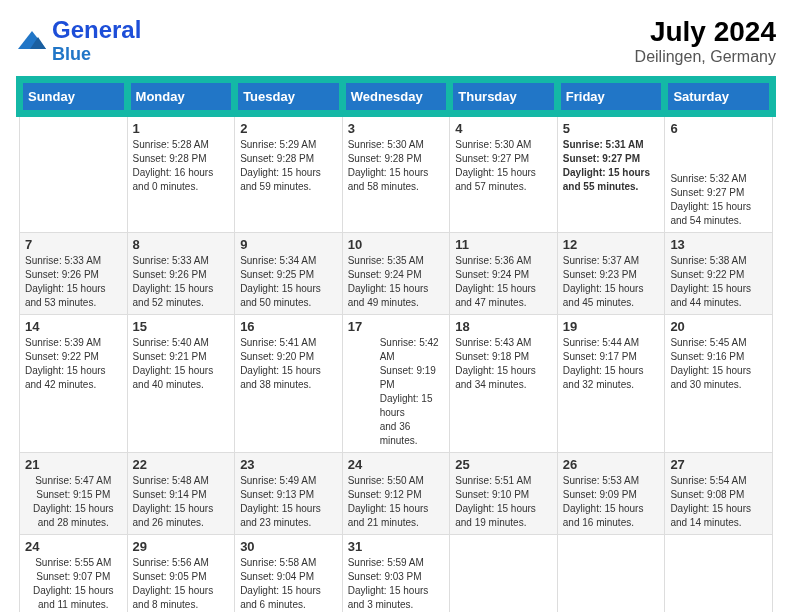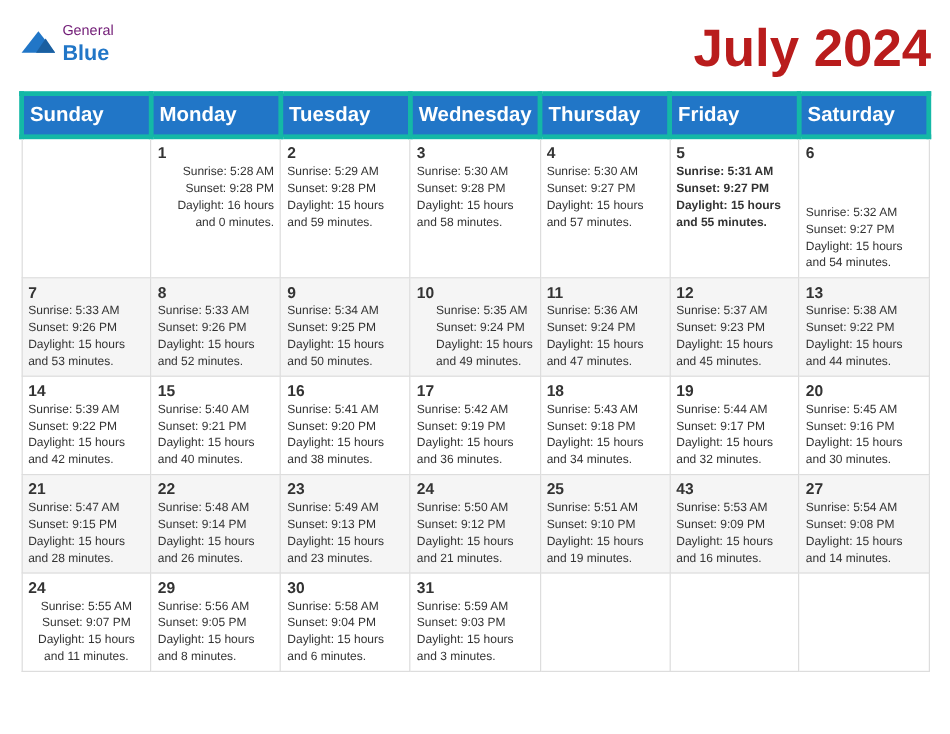--- a/index.html
+++ b/index.html
@@ -18,41 +18,41 @@
     }
     .logo {
       display: flex;
       align-items: center;
       gap: 4px;
     }
     .title-block {
       text-align: right;
     }
     .month-title {
-      font-size: 44px;
+      font-size: 28px;
       font-weight: bold;
-      color: #b91c1c;
+      color: #000000;
     }
     .location-title {
       font-size: 16px;
       color: #555;
     }
     table {
       width: 100%;
       border-collapse: collapse;
       font-size: 11px;
     }
     thead tr th {
       background-color: #2176c7;
       color: #fff;
       text-align: left;
       padding: 6px 5px;
-      font-size: 17px;
+      font-size: 13px;
       font-weight: bold;
-      border: 4px solid #14b8a6;
+      border: 7px solid #14b8a6;
     }
     tbody tr {
       border-bottom: 1px solid #ddd;
     }
     tbody tr td {
       border: 1px solid #ddd;
       vertical-align: top;
       padding: 4px 5px;
       height: 80px;
       width: calc(100% / 7);
@@ -79,47 +79,48 @@
 </head>
 <body>
 
 <div class="header-area">
   <div class="logo">
     <svg width="32" height="24" viewBox="0 0 32 24">
       <polygon points="16,2 30,20 2,20" fill="#2176c7"></polygon>
       <polygon points="22,8 30,20 14,20" fill="#1a5fa0"></polygon>
     </svg>
     <div>
-      <span style="font-size:12px;font-weight:normal;color:#701a75;">General</span><br>
+      <span style="font-size:24px;font-weight:bold;color:#1d4ed8;">General</span><br>
       <span style="font-size:18px;font-weight:bold;color:#2176c7;">Blue</span>
     </div>
   </div>
   <div class="title-block">
     <div class="month-title">July 2024</div>
+    <div class="location-title">Deilingen, Germany</div>
   </div>
 </div>
 
 <table>
   <thead>
     <tr>
     <th>Sunday</th>
         <th>Monday</th>
         <th>Tuesday</th>
         <th>Wednesday</th>
         <th>Thursday</th>
         <th>Friday</th>
         <th>Saturday</th>
       </tr>
   </thead>
   <tbody id="calendar-body">
   <tr>
         <td class="empty-cell"></td>
         <td>
           <span class="day-number">1</span>
-          <div class="cell-info" style="white-space: pre-line; text-align: right;">Sunrise: 5:28 AM
+          <div class="cell-info" style="white-space: pre-line;">Sunrise: 5:28 AM
 Sunset: 9:28 PM
 Daylight: 16 hours
 and 0 minutes.</div>
         </td>
         <td>
           <span class="day-number">2</span>
           <div class="cell-info" style="white-space: pre-line;">Sunrise: 5:29 AM
 Sunset: 9:28 PM
 Daylight: 15 hours
 and 59 minutes.</div>
@@ -170,21 +171,21 @@
         </td>
         <td>
           <span class="day-number">9</span>
           <div class="cell-info" style="white-space: pre-line;">Sunrise: 5:34 AM
 Sunset: 9:25 PM
 Daylight: 15 hours
 and 50 minutes.</div>
         </td>
         <td>
           <span class="day-number">10</span>
-          <div class="cell-info" style="white-space: pre-line; margin-left: 16px;">Sunrise: 5:35 AM
+          <div class="cell-info" style="white-space: pre-line;">Sunrise: 5:35 AM
 Sunset: 9:24 PM
 Daylight: 15 hours
 and 49 minutes.</div>
         </td>
         <td>
           <span class="day-number">11</span>
           <div class="cell-info" style="white-space: pre-line;">Sunrise: 5:36 AM
 Sunset: 9:24 PM
 Daylight: 15 hours
 and 47 minutes.</div>
@@ -221,21 +222,21 @@
         </td>
         <td>
           <span class="day-number">16</span>
           <div class="cell-info" style="white-space: pre-line;">Sunrise: 5:41 AM
 Sunset: 9:20 PM
 Daylight: 15 hours
 and 38 minutes.</div>
         </td>
         <td>
           <span class="day-number">17</span>
-          <div class="cell-info" style="white-space: pre-line;">Sunrise: 5:42 AM
+          <div class="cell-info" style="white-space: pre-line; margin-left: 32px;">Sunrise: 5:42 AM
 Sunset: 9:19 PM
 Daylight: 15 hours
 and 36 minutes.</div>
         </td>
         <td>
           <span class="day-number">18</span>
           <div class="cell-info" style="white-space: pre-line;">Sunrise: 5:43 AM
 Sunset: 9:18 PM
 Daylight: 15 hours
 and 34 minutes.</div>
@@ -251,21 +252,21 @@
           <span class="day-number">20</span>
           <div class="cell-info" style="white-space: pre-line;">Sunrise: 5:45 AM
 Sunset: 9:16 PM
 Daylight: 15 hours
 and 30 minutes.</div>
         </td>
       </tr>
       <tr class="alt-row">
         <td>
           <span class="day-number">21</span>
-          <div class="cell-info" style="white-space: pre-line;">Sunrise: 5:47 AM
+          <div class="cell-info" style="white-space: pre-line; text-align: center;">Sunrise: 5:47 AM
 Sunset: 9:15 PM
 Daylight: 15 hours
 and 28 minutes.</div>
         </td>
         <td>
           <span class="day-number">22</span>
           <div class="cell-info" style="white-space: pre-line;">Sunrise: 5:48 AM
 Sunset: 9:14 PM
 Daylight: 15 hours
 and 26 minutes.</div>
@@ -285,21 +286,21 @@
 and 21 minutes.</div>
         </td>
         <td>
           <span class="day-number">25</span>
           <div class="cell-info" style="white-space: pre-line;">Sunrise: 5:51 AM
 Sunset: 9:10 PM
 Daylight: 15 hours
 and 19 minutes.</div>
         </td>
         <td>
-          <span class="day-number">43</span>
+          <span class="day-number">26</span>
           <div class="cell-info" style="white-space: pre-line;">Sunrise: 5:53 AM
 Sunset: 9:09 PM
 Daylight: 15 hours
 and 16 minutes.</div>
         </td>
         <td>
           <span class="day-number">27</span>
           <div class="cell-info" style="white-space: pre-line;">Sunrise: 5:54 AM
 Sunset: 9:08 PM
 Daylight: 15 hours

